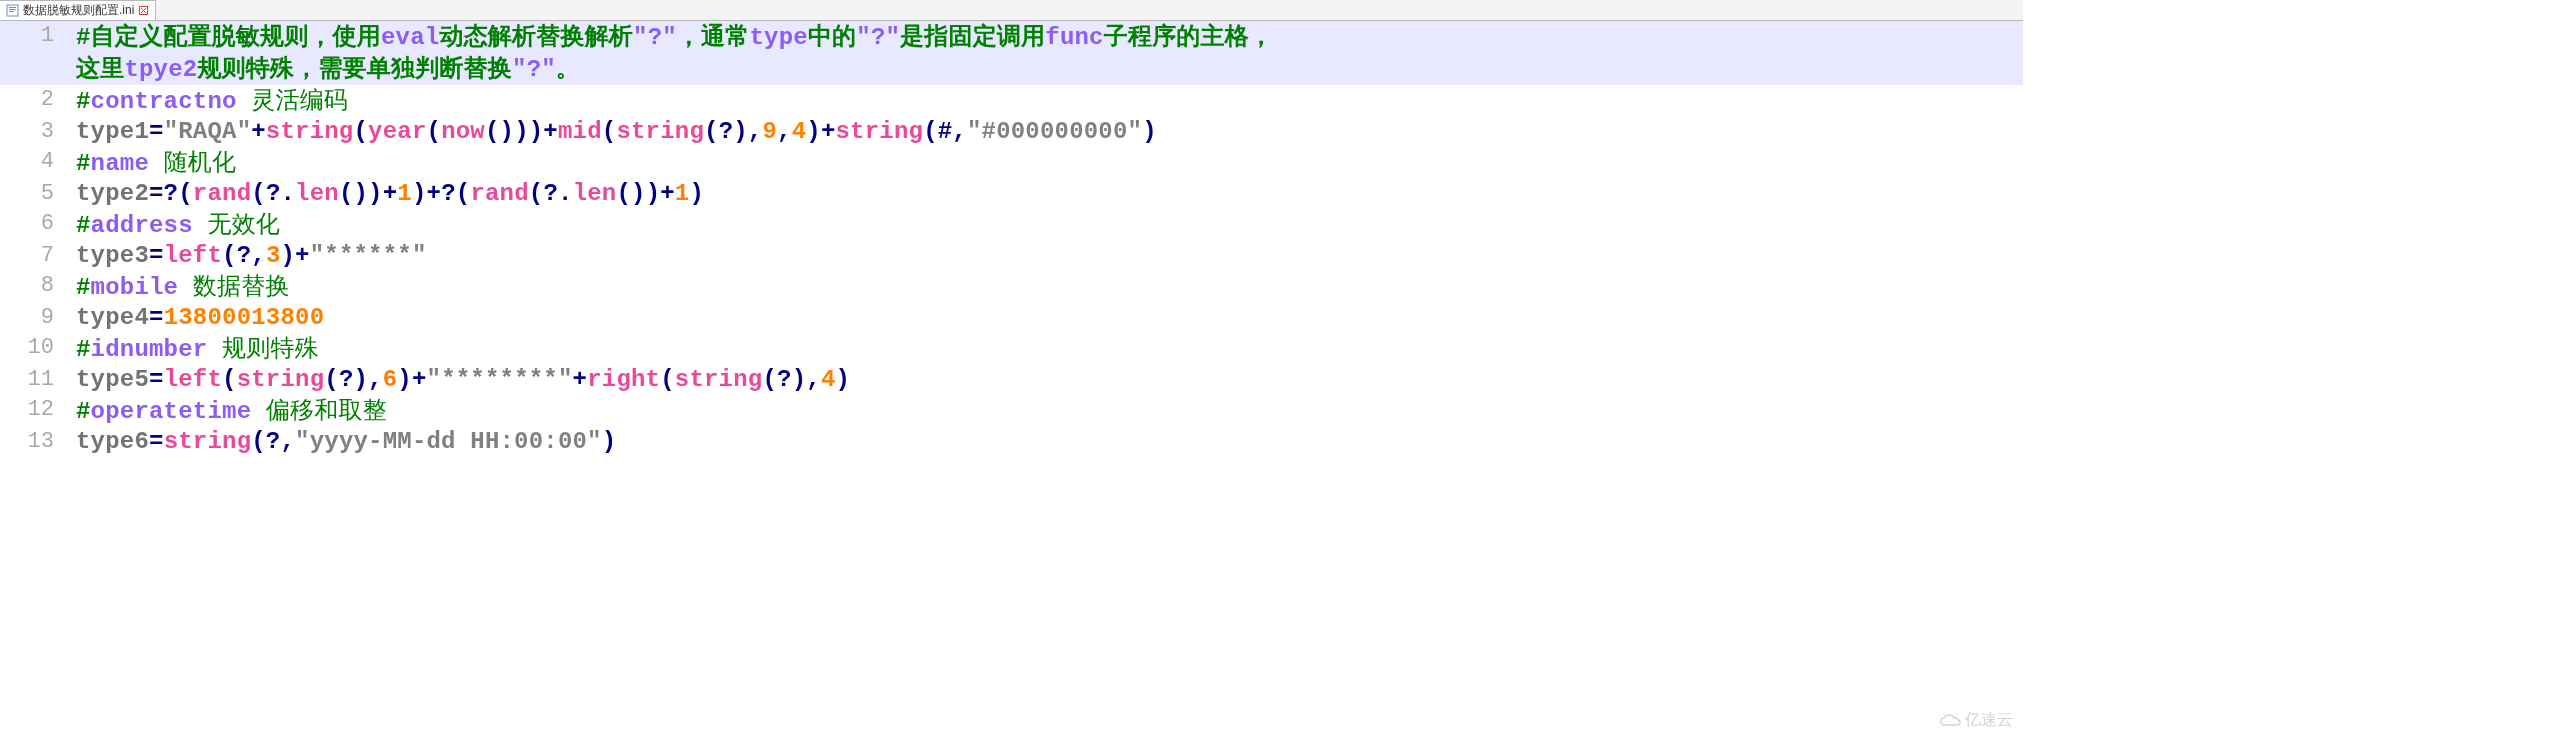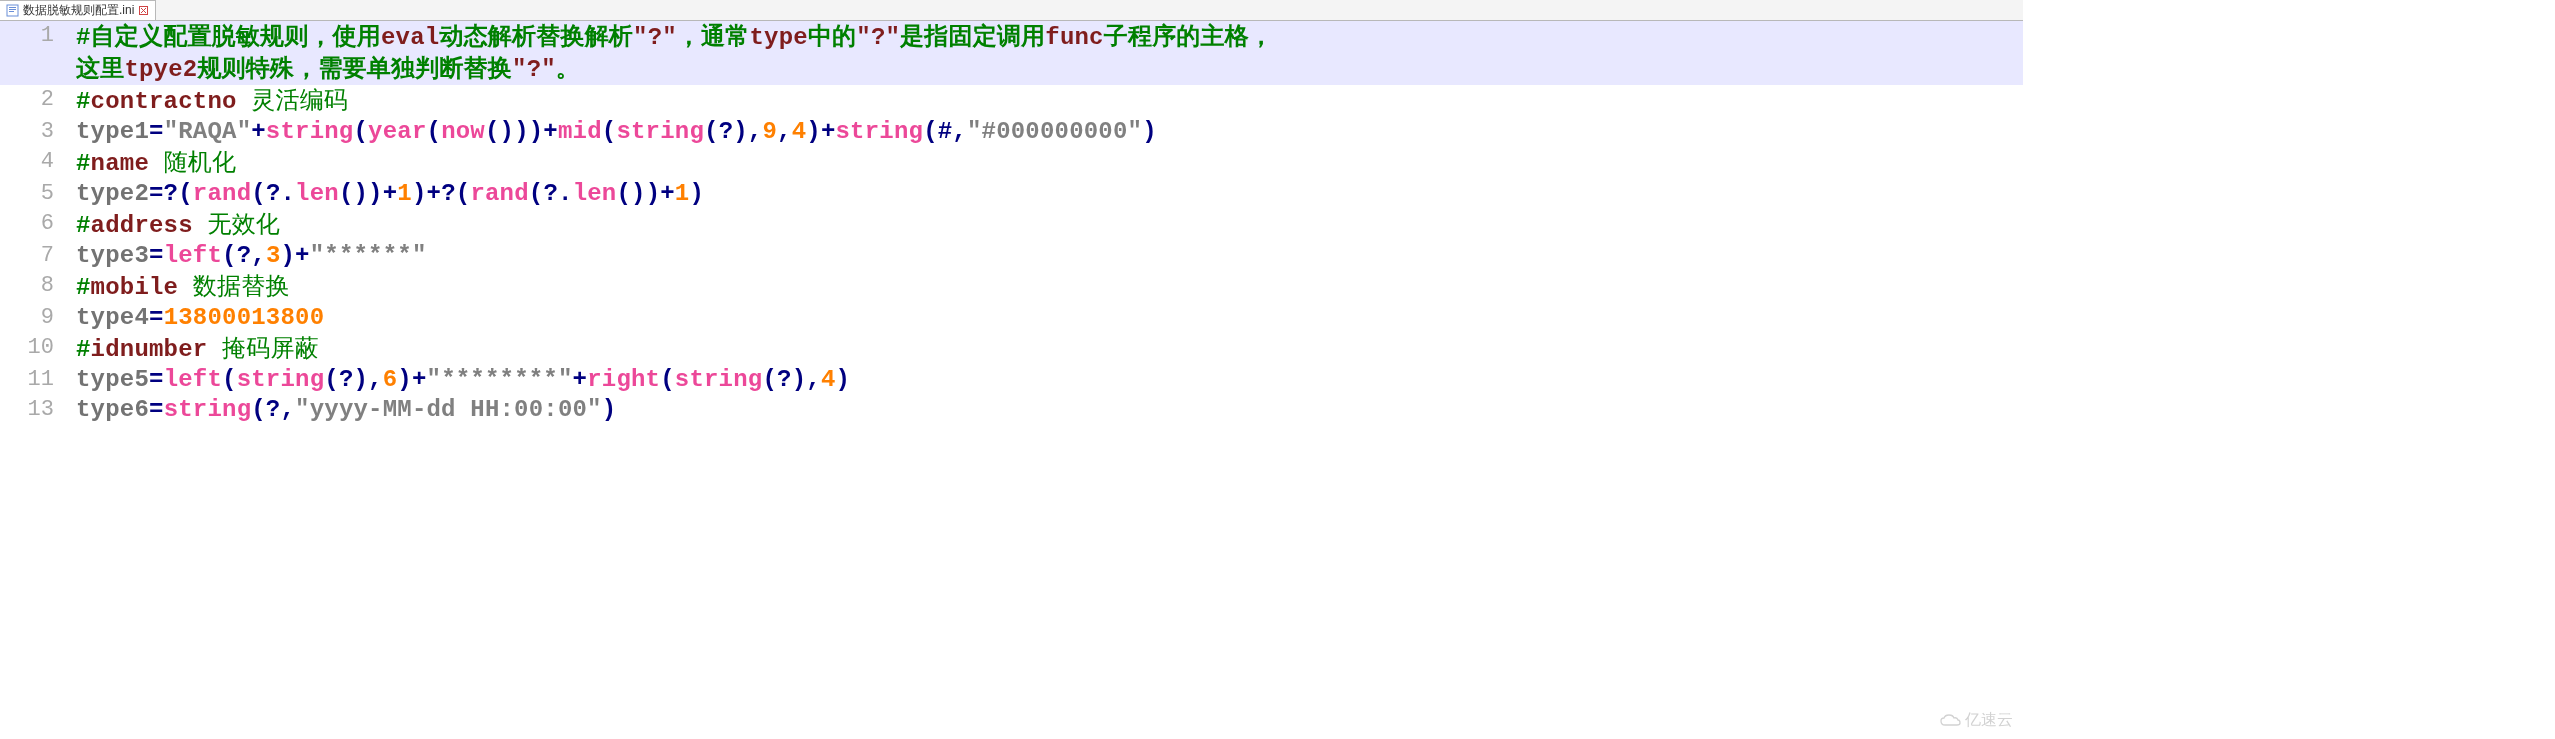--- a/index.html
+++ b/index.html
@@ -64,21 +64,21 @@
   .code {
     padding-left: 8px;
     white-space: pre;
     font-family: Consolas, "Courier New", monospace, "Microsoft YaHei";
     letter-spacing: 0.2px;
   }
   .row.cursor-line {
     background: #e8e8ff;
   }
   .tok-comment-hash { color: #008000; font-weight: bold; }
-  .tok-comment-en   { color: #7f1d1d; font-weight: bold; }
+  .tok-comment-en   { color: #8b5cf6; font-weight: bold; }
   .tok-comment-zh   { color: #008000; font-family: "Microsoft YaHei", sans-serif; }
   .tok-comment-zh-b { color: #008000; font-weight: bold; font-family: "Microsoft YaHei", sans-serif; }
   .tok-kw           { color: #737373; font-weight: bold; }
   .tok-op           { color: #000080; font-weight: bold; }
   .tok-punct        { color: #000080; font-weight: bold; }
   .tok-func         { color: #ec4899; font-weight: bold; }
   .tok-num          { color: #ff8000; font-weight: bold; }
   .tok-str          { color: #808080; font-weight: bold; }
   .watermark {
     position: absolute;
@@ -156,25 +156,29 @@
       <div class="row">
         <div class="gutter">8</div>
         <div class="code"><span class="tok-comment-hash">#</span><span class="tok-comment-en">mobile </span><span class="tok-comment-zh">数据替换</span></div>
       </div>
       <div class="row">
         <div class="gutter">9</div>
         <div class="code"><span class="tok-kw">type4</span><span class="tok-op">=</span><span class="tok-num">13800013800</span></div>
       </div>
       <div class="row">
         <div class="gutter">10</div>
-        <div class="code"><span class="tok-comment-hash">#</span><span class="tok-comment-en">idnumber </span><span class="tok-comment-zh">掩码屏蔽</span></div>
+        <div class="code"><span class="tok-comment-hash">#</span><span class="tok-comment-en">idnumber </span><span class="tok-comment-zh">规则特殊</span></div>
       </div>
       <div class="row">
         <div class="gutter">11</div>
         <div class="code"><span class="tok-kw">type5</span><span class="tok-op">=</span><span class="tok-func">left</span><span class="tok-punct">(</span><span class="tok-func">string</span><span class="tok-punct">(</span><span class="tok-op">?</span><span class="tok-punct">),</span><span class="tok-num">6</span><span class="tok-punct">)</span><span class="tok-op">+</span><span class="tok-str">"********"</span><span class="tok-op">+</span><span class="tok-func">right</span><span class="tok-punct">(</span><span class="tok-func">string</span><span class="tok-punct">(</span><span class="tok-op">?</span><span class="tok-punct">),</span><span class="tok-num">4</span><span class="tok-punct">)</span></div>
+      </div>
+      <div class="row">
+        <div class="gutter">12</div>
+        <div class="code"><span class="tok-comment-hash">#</span><span class="tok-comment-en">operatetime </span><span class="tok-comment-zh">偏移和取整</span></div>
       </div>
       <div class="row">
         <div class="gutter">13</div>
         <div class="code"><span class="tok-kw">type6</span><span class="tok-op">=</span><span class="tok-func">string</span><span class="tok-punct">(</span><span class="tok-op">?</span><span class="tok-punct">,</span><span class="tok-str">"yyyy-MM-dd HH:00:00"</span><span class="tok-punct">)</span></div>
       </div>
     </div>
 
   <div class="watermark">
     <svg width="22" height="14" viewBox="0 0 22 14">
       <path d="M6 11 Q2 11 2 7 Q2 4 5 4 Q6 1 10 1 Q14 1 15 4 Q18 3 19 6 Q21 6 21 9 Q21 11 18 11 Z" fill="none" stroke="#bfbfbf" stroke-width="1.3"></path>

